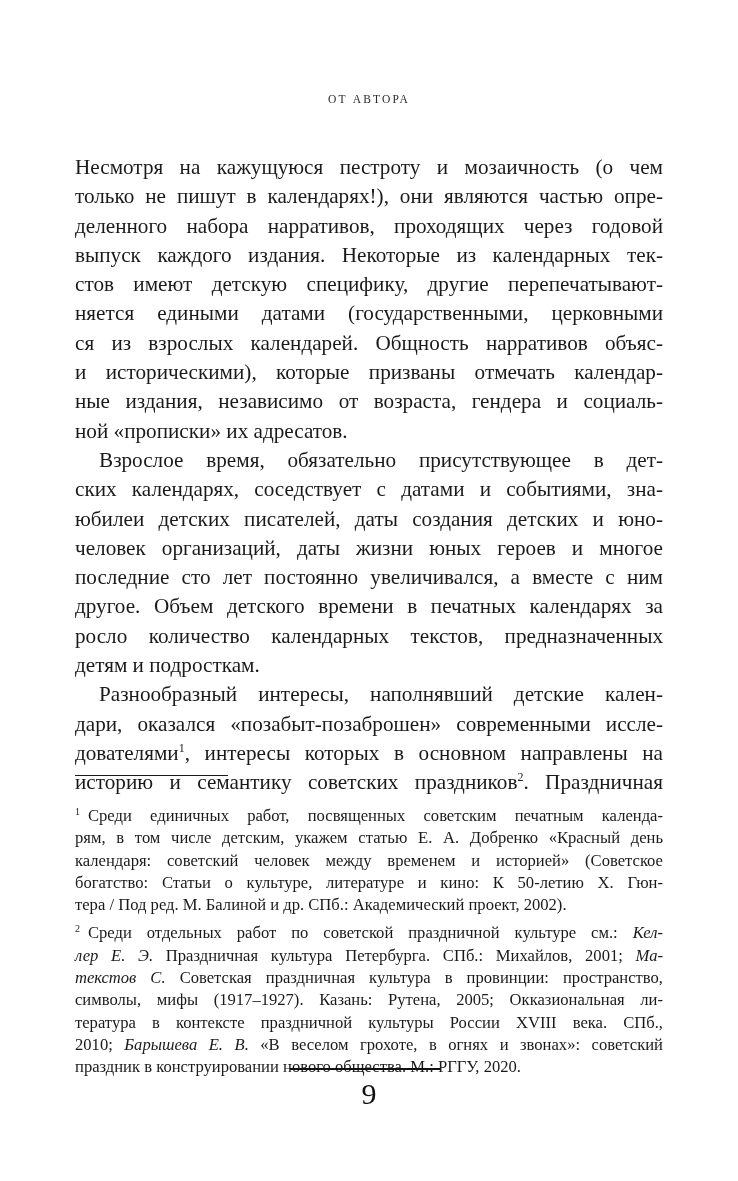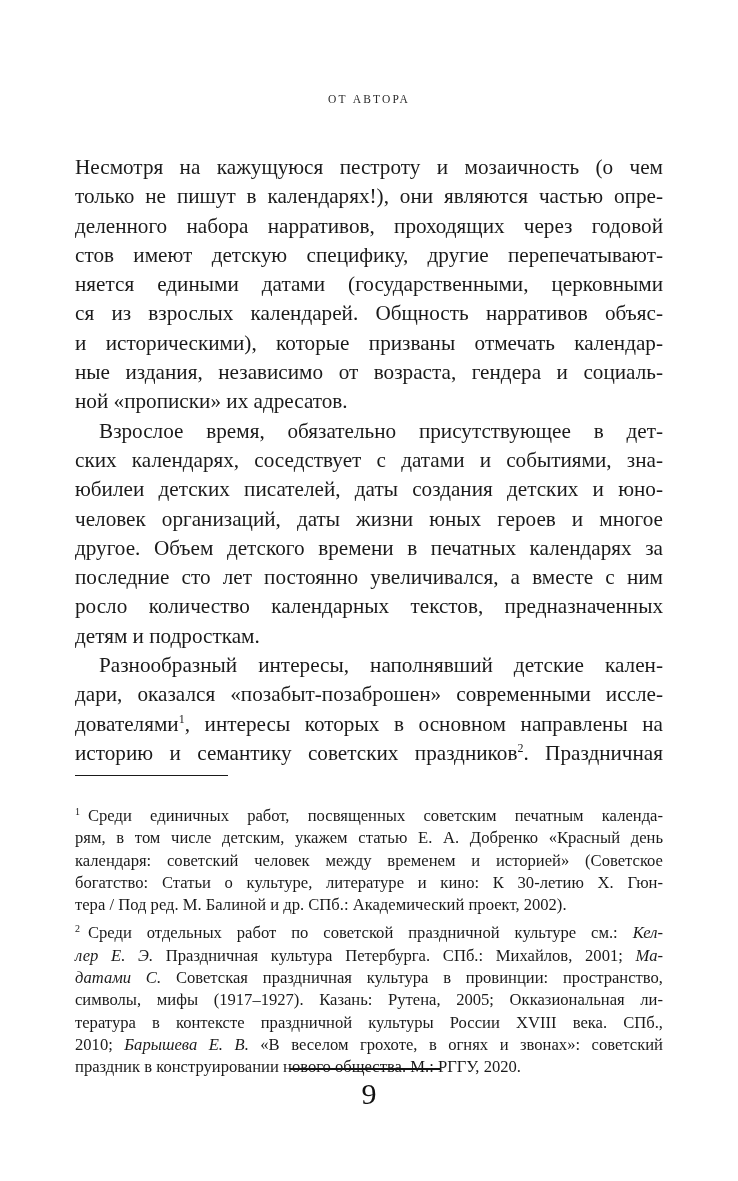--- a/index.html
+++ b/index.html
@@ -113,55 +113,56 @@
 <body>
 
 <div class="page">
 
   <div class="running-head">ОТ АВТОРА</div>
 
   <div class="body-text">
     <span class="line">Несмотря на кажущуюся пестроту и мозаичность (о чем</span>
     <span class="line">только не пишут в календарях!), они являются частью опре-</span>
     <span class="line">деленного набора нарративов, проходящих через годовой</span>
+    <span class="line">выпуск каждого издания. Некоторые из календарных тек-</span>
     <span class="line">стов имеют детскую специфику, другие перепечатывают-</span>
     <span class="line">няется едиными датами (государственными, церковными</span>
     <span class="line">ся из взрослых календарей. Общность нарративов объяс-</span>
     <span class="line">и историческими), которые призваны отмечать календар-</span>
     <span class="line">ные издания, независимо от возраста, гендера и социаль-</span>
     <span class="line last">ной «прописки» их адресатов.</span>
     <span class="line indent">Взрослое время, обязательно присутствующее в дет-</span>
     <span class="line">ских календарях, соседствует с датами и событиями, зна-</span>
     <span class="line">юбилеи детских писателей, даты создания детских и юно-</span>
     <span class="line">человек организаций, даты жизни юных героев и многое</span>
+    <span class="line">последние сто лет постоянно увеличивался, а вместе с ним</span>
     <span class="line">другое. Объем детского времени в печатных календарях за</span>
-    <span class="line">последние сто лет постоянно увеличивался, а вместе с ним</span>
     <span class="line">росло количество календарных текстов, предназначенных</span>
     <span class="line last">детям и подросткам.</span>
     <span class="line indent">Разнообразный интересы, наполнявший детские кален-</span>
     <span class="line">дари, оказался «позабыт-позаброшен» современными иссле-</span>
     <span class="line"><span>дователями</span><sup>1</sup><span>, интересы которых в основном направлены на</span></span>
     <span class="line"><span>историю и семантику советских праздников</span><sup>2</sup><span>. Праздничная</span></span>
   </div>
 
   <div class="fn-rule"></div>
 
   <div class="footnotes">
     <div>
       <span class="fn-line"><span class="fn-mark">1</span><span>Среди единичных работ, посвященных советским печатным календа-</span></span>
       <span class="fn-line">рям, в том числе детским, укажем статью Е. А. Добренко «Красный день</span>
       <span class="fn-line">календаря: советский человек между временем и историей» (Советское</span>
-      <span class="fn-line">богатство: Статьи о культуре, литературе и кино: К 30-летию Х. Гюн-</span>
+      <span class="fn-line">богатство: Статьи о культуре, литературе и кино: К 50-летию Х. Гюн-</span>
       <span class="fn-line last">тера / Под ред. М. Балиной и др. СПб.: Академический проект, 2002).</span>
     </div>
     <div class="fn-gap"></div>
     <div>
       <span class="fn-line"><span class="fn-mark">2</span><span>Среди отдельных работ по советской праздничной культуре см.: </span><span class="it">Кел-</span></span>
       <span class="fn-line"><span class="it">лер Е. Э.</span><span> Праздничная культура Петербурга. СПб.: Михайлов, 2001; </span><span class="it">Ма-</span></span>
-      <span class="fn-line"><span class="it">датами С.</span><span> Советская праздничная культура в провинции: пространство,</span></span>
+      <span class="fn-line"><span class="it">текстов С.</span><span> Советская праздничная культура в провинции: пространство,</span></span>
       <span class="fn-line">символы, мифы (1917–1927). Казань: Рутена, 2005; Окказиональная ли-</span>
       <span class="fn-line">тература в контексте праздничной культуры России XVIII века. СПб.,</span>
       <span class="fn-line"><span>2010; </span><span class="it">Барышева Е. В.</span><span> «В веселом грохоте, в огнях и звонах»: советский</span></span>
       <span class="fn-line last">праздник в конструировании нового общества. М.: РГГУ, 2020.</span>
     </div>
   </div>
 
   <div class="folio-rule"></div>
   <div class="folio">9</div>
 

